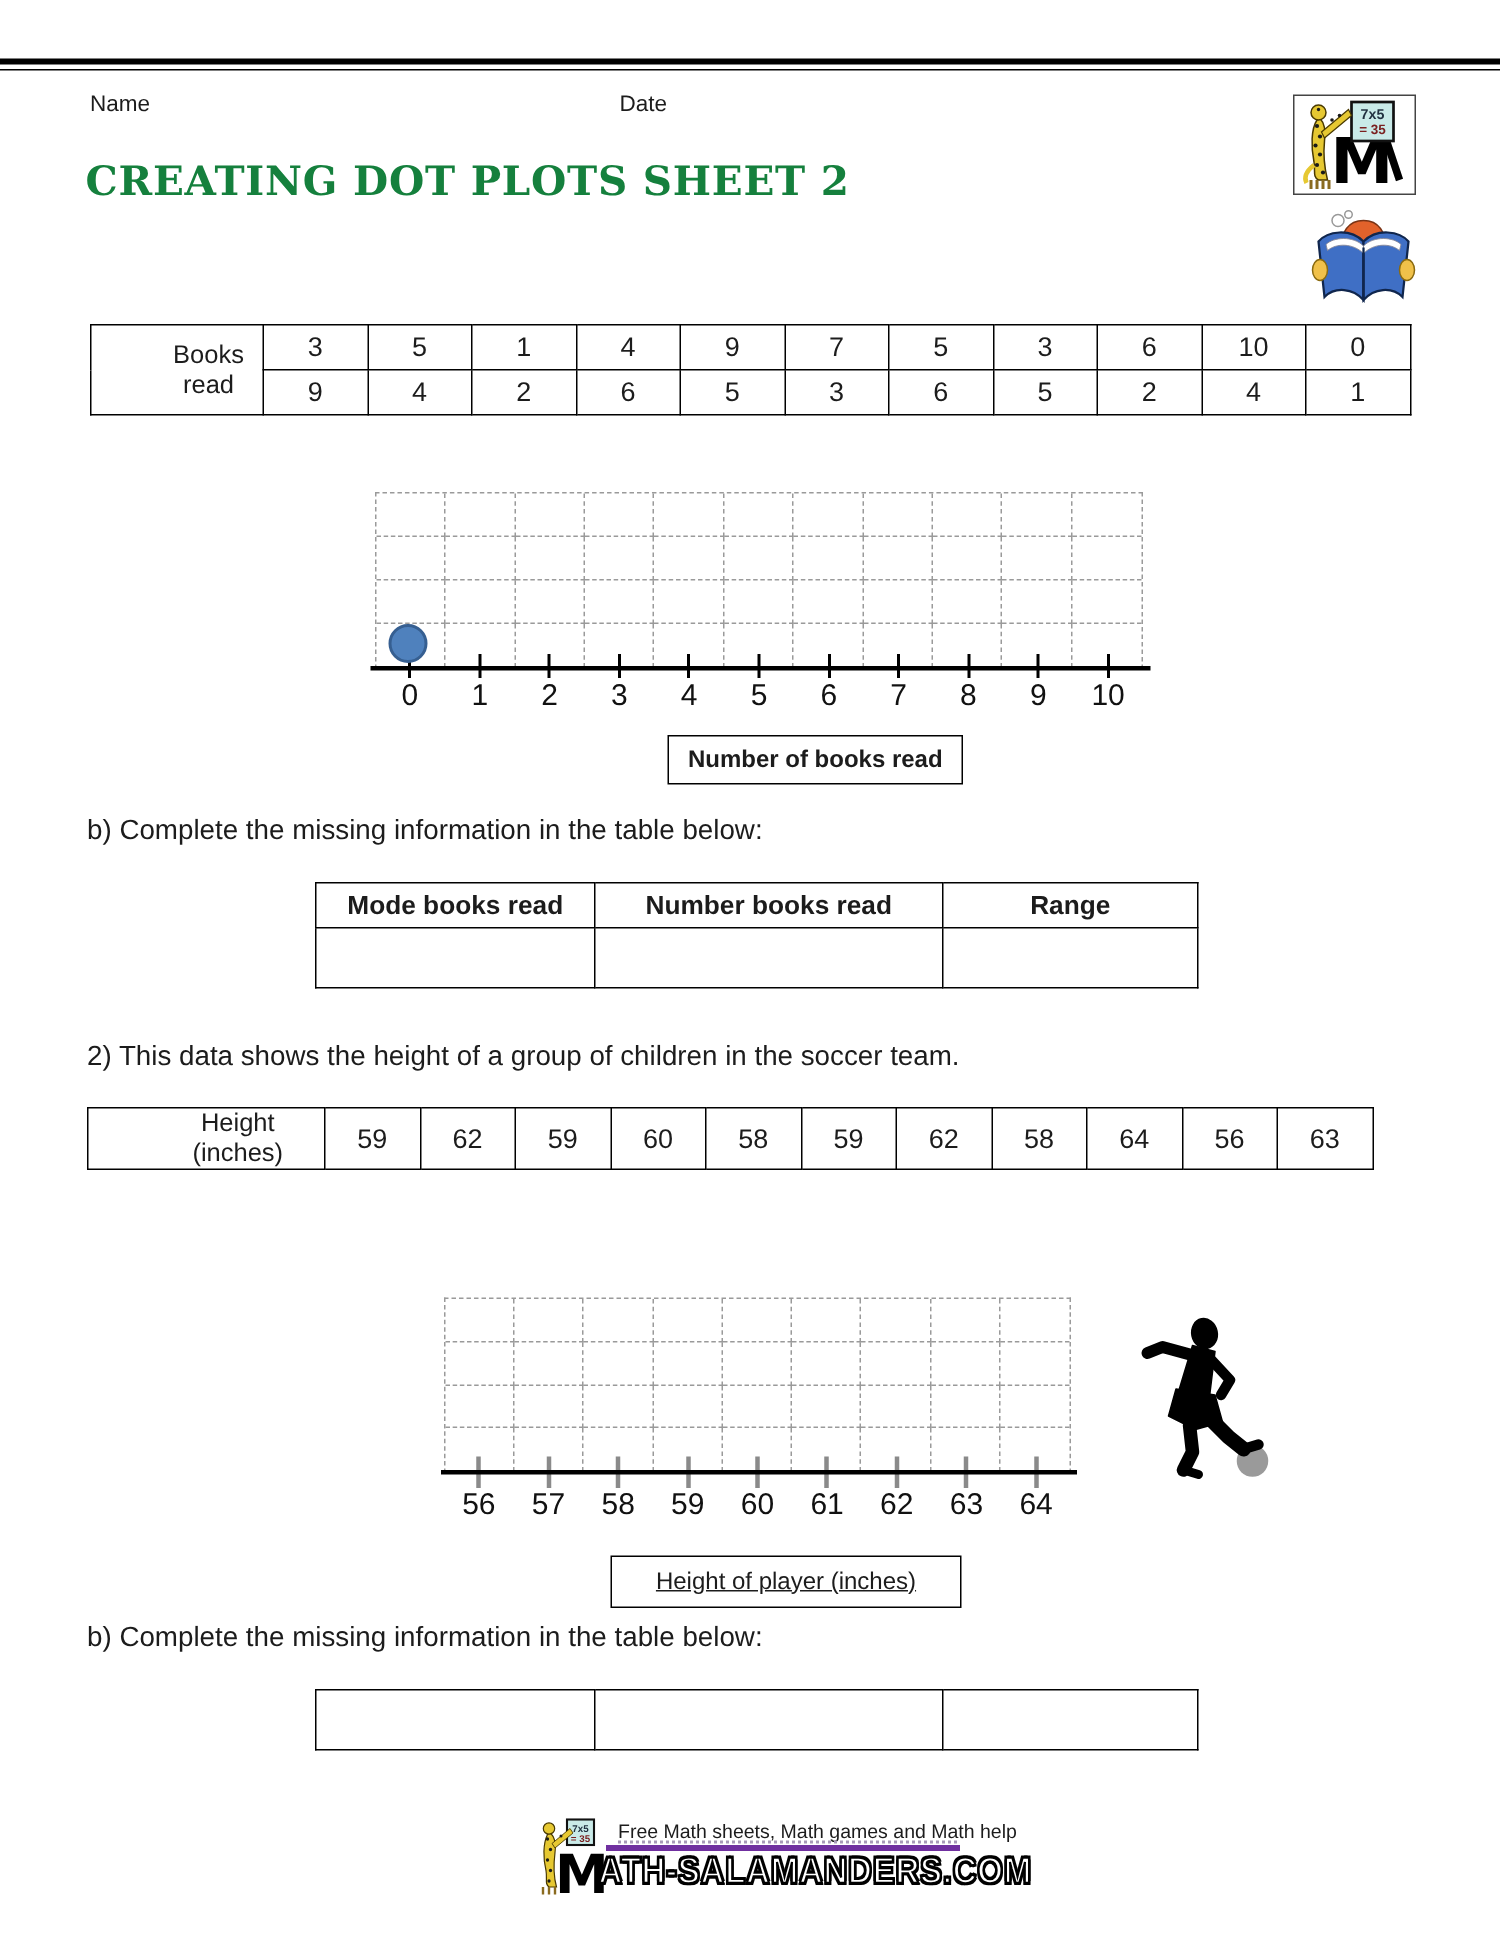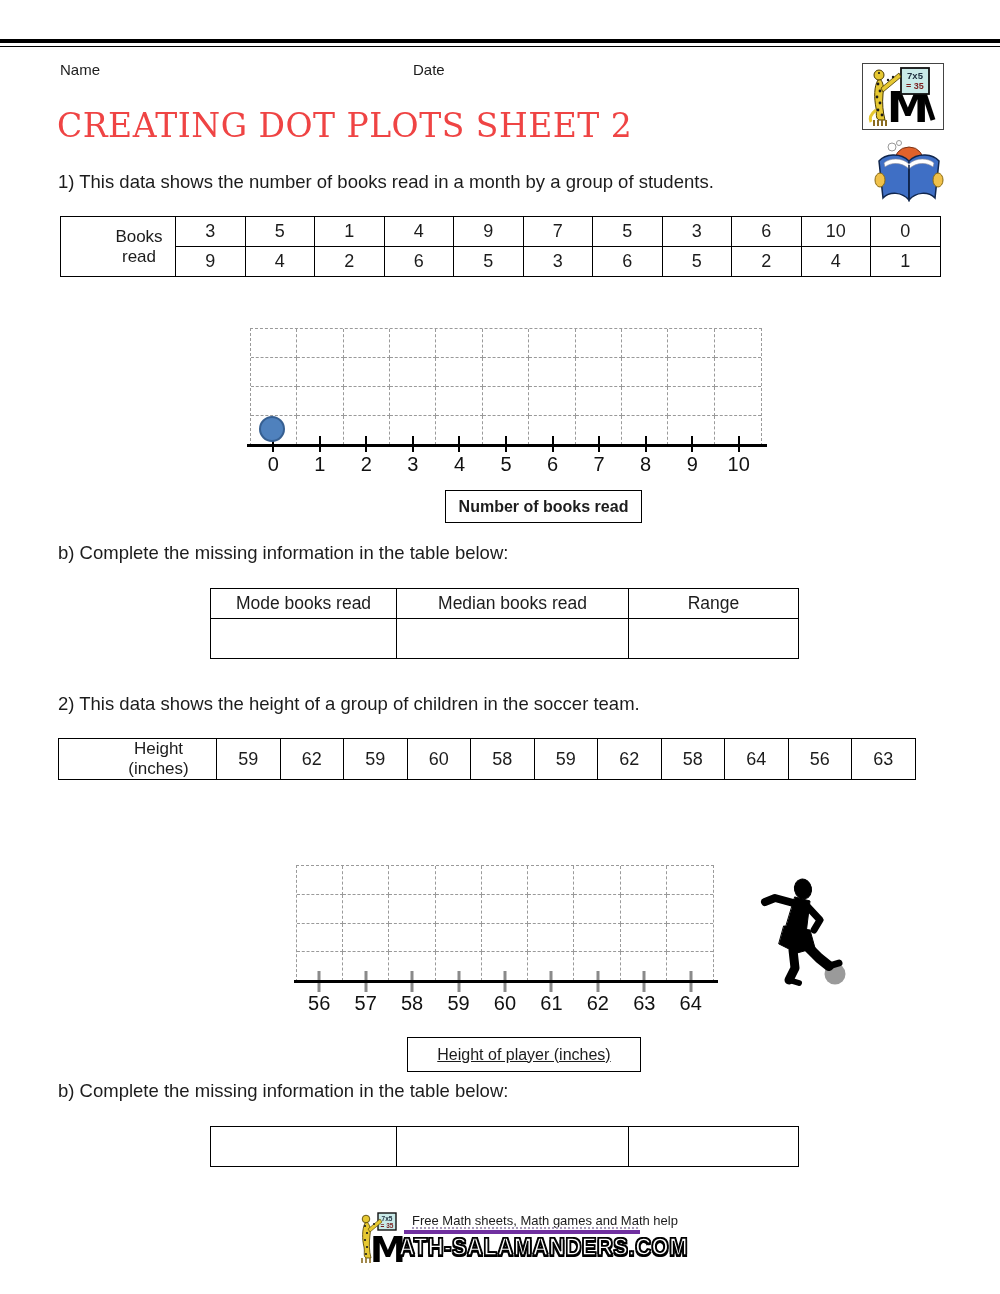--- a/index.html
+++ b/index.html
@@ -8,35 +8,35 @@
          font-family:"Liberation Sans", sans-serif; color:#1c1c1c; overflow:hidden; }
 
   
   .top-rule{ position:absolute; left:0; top:39px; width:1000px; height:8px;
              border-top:4px solid #000; border-bottom:1.5px solid #000; }
 
   .name-label{ position:absolute; left:60px; top:61px; font-size:15px; }
   .date-label{ position:absolute; left:413px; top:61px; font-size:15px; }
 
   .page-title{ position:absolute; left:57px; top:106px; font-family:"DejaVu Serif", serif;
-               font-size:33px; letter-spacing:0.5px; color:#ef4444; font-weight:400; }
+               font-size:27px; letter-spacing:0.5px; color:#15803d; font-weight:700; }
 
   .prompt{ position:absolute; left:58px; font-size:18.5px; }
 
   
   table.t{ position:absolute; border-collapse:collapse; table-layout:fixed;
            font-size:18px; text-align:center; }
   table.t td{ border:1.5px solid #000; height:30px; padding:0 2px; }
   table.t td.hd{ font-size:17px;padding-left:44px; }
   table.t2 td{ height:14px; }
 
   
   table.stats{ position:absolute; border-collapse:collapse; table-layout:fixed;
                font-size:17.5px; text-align:center; }
-  table.stats th{ border:1.5px solid #000; height:30px; font-weight:normal; }
+  table.stats th{ border:1.5px solid #000; height:30px; font-weight:bold; }
   table.stats td{ border:1.5px solid #000; height:40px; }
 
   
   .pgrid{ position:absolute; display:grid; border:1px dashed #9a9a9a; }
   .pgrid i{ display:block; border-right:1px dashed #9a9a9a; border-bottom:1px dashed #9a9a9a; }
   .g1{ left:250px; top:328px; width:512px; height:118px;
        grid-template-columns:repeat(11,1fr); grid-template-rows:repeat(4,1fr); }
   .g1 i:nth-child(11n){ border-right:none; }
   .g1 i:nth-child(n+34){ border-bottom:none; }
   .g2{ left:296px; top:865px; width:418px; height:117px;
@@ -138,21 +138,20 @@
       <path d="M37,25 C30,18 17,19 12,24 L13,28 C19,23 30,23 37,30 Z" fill="#fff" stroke="#889" stroke-width="0.6"></path>
       <path d="M37,25 C44,18 57,19 62,24 L61,28 C55,23 44,23 37,30 Z" fill="#fff" stroke="#889" stroke-width="0.6"></path>
       <line x1="37" y1="26" x2="37" y2="60" stroke="#10264d" stroke-width="1.5"></line>
       <ellipse cx="8" cy="41" rx="5" ry="7" fill="#f0c14a" stroke="#8a6a10"></ellipse>
       <ellipse cx="66" cy="41" rx="5" ry="7" fill="#f0c14a" stroke="#8a6a10"></ellipse>
     </svg>
   </div>
 
   <div class="page-title">CREATING DOT PLOTS SHEET 2</div>
 
-  <div class="prompt" style="top:171px">1) This data shows the number of books read in a month by a group of students.</div>
 
   <table class="t t1" style="left:60px; top:216px; width:880px">
     <colgroup>
         <col style="width:115px">
         <col span="11" style="width:69.5px">
       </colgroup>
     <tbody>
         <tr>
       <td rowspan="2" class="hd">Books read</td>
       <td>3</td>
@@ -264,21 +263,21 @@
 
   <table class="stats" style="left:210px; top:588px; width:588px">
     <colgroup>
         <col style="width:186px">
         <col style="width:232px">
         <col style="width:170px">
       </colgroup>
     <tbody>
         <tr>
       <th>Mode books read</th>
-      <th>Median books read</th>
+      <th>Number books read</th>
       <th>Range</th>
     </tr>
     <tr>
       <td></td>
       <td></td>
       <td></td>
     </tr>
   </tbody>
     </table>
 

